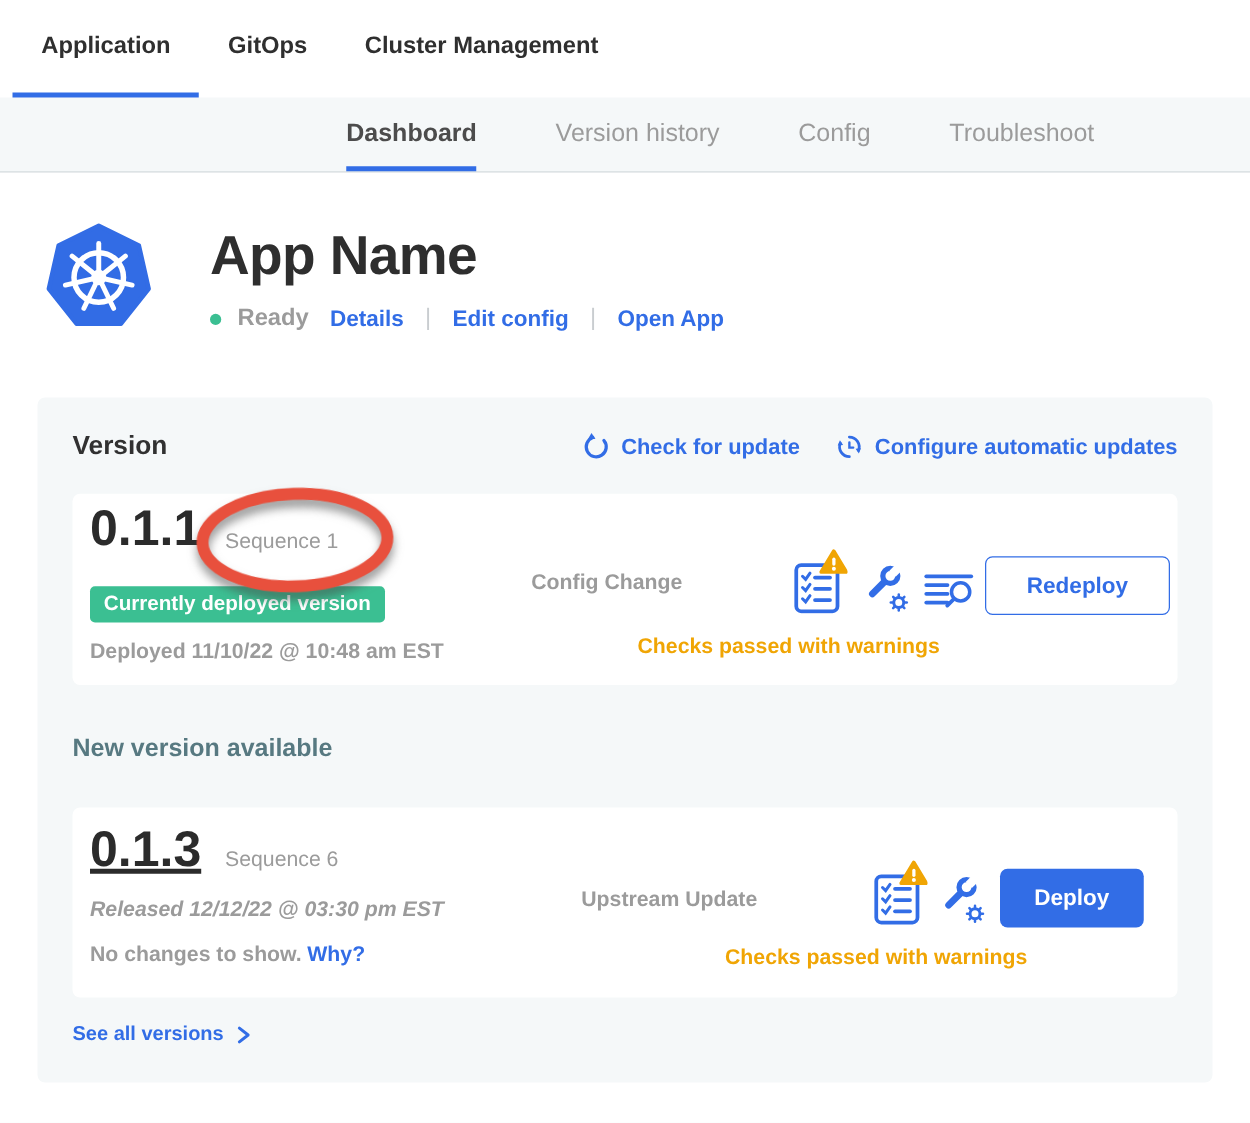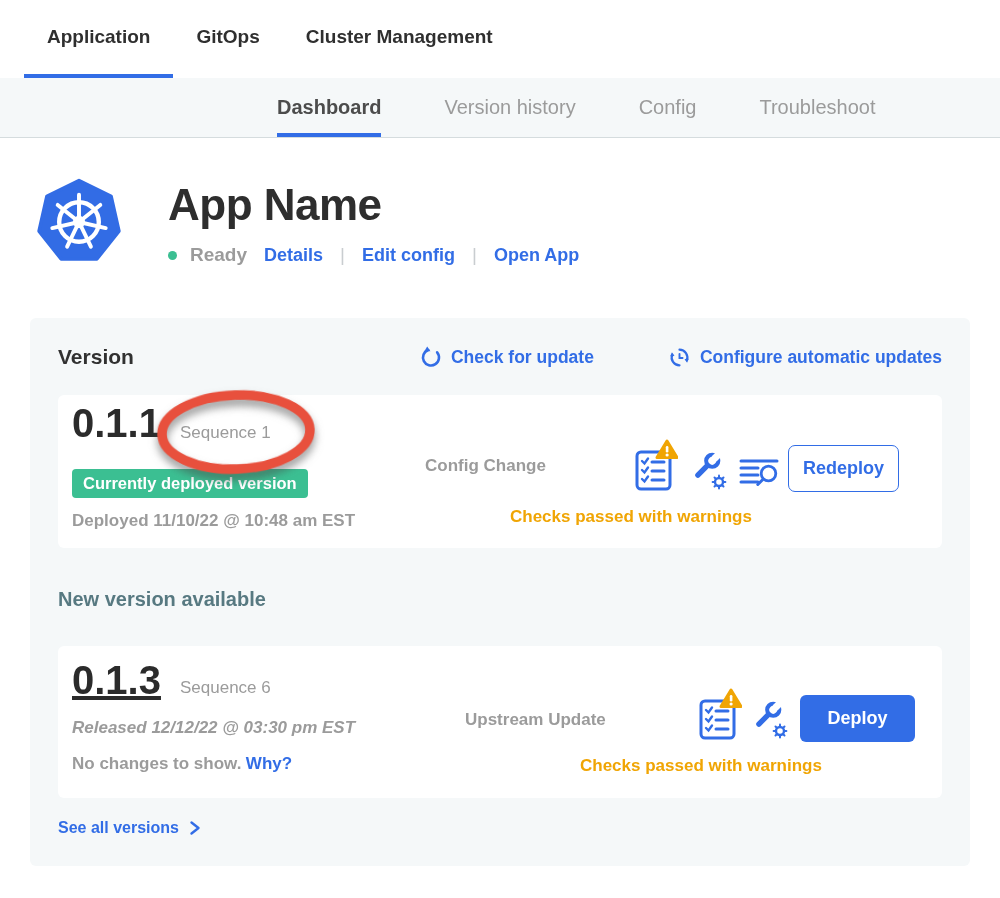--- a/index.html
+++ b/index.html
@@ -1,20 +1,20 @@
 <!DOCTYPE html>
 <html><head>
 <meta charset="utf-8">
 <style>
   * { margin:0; padding:0; box-sizing:border-box; }
   html,body { width:1000px; height:898px; background:#ffffff; overflow:hidden;
     font-family:"Liberation Sans","DejaVu Sans",sans-serif; color:#323232; }
 
   
-  .nav1 { display:flex; align-items:stretch; height:78px; padding-left:24px; background:#fff; }
+  .nav1 { display:flex; align-items:stretch; height:78px; padding-left:10px; background:#fff; }
   .nav1-item { display:flex; align-items:center; padding:0 23px; font-size:19px; font-weight:600;
     color:#2f2f2f; border-bottom:4px solid transparent; cursor:pointer; }
   .nav1-item.active { border-bottom-color:#326de6; }
 
   
   .nav2 { display:flex; align-items:stretch; gap:63px; height:60px; padding-left:277px;
     background:#f5f8f9; border-bottom:1px solid #d5dcde; white-space:nowrap; }
   .nav2-item { display:flex; align-items:center; font-size:20px; font-weight:500; color:#9b9b9b;
     border-bottom:4px solid transparent; padding-top:4px; cursor:pointer; }
   .nav2-item.active { color:#4c4c4c; font-weight:700; border-bottom-color:#326de6; }
@@ -28,21 +28,21 @@
   .status-dot { width:9px; height:9px; border-radius:50%; background:#3bbf92; }
   .status-text { font-size:19px; font-weight:600; color:#9b9b9b; margin-left:-4px; }
   .hlink { font-size:18px; font-weight:700; color:#326de6; text-decoration:none; cursor:pointer; }
   .sep { color:#c9cdd0; font-size:19px; font-weight:400; }
 
   
   .panel { width:940px; margin:52px 0 0 30px; background:#f5f8f9; border-radius:6px;
     padding:26px 28px 26px 28px; }
   .panel-head { display:flex; justify-content:space-between; align-items:center; height:26px; }
   .panel-title { font-size:21px; font-weight:700; color:#313131; }
-  .panel-links { display:flex; align-items:center; gap:74px; }
+  .panel-links { display:flex; align-items:center; gap:28px; }
   .icon-link { display:flex; align-items:center; gap:9px; font-size:17.5px; font-weight:700;
     color:#326de6; cursor:pointer; }
 
   .vcard { position:relative; background:#ffffff; border-radius:6px; width:884px; }
   .vcard.current { height:153px; margin-top:25px; }
   .vcard.available { height:152px; margin-top:34px; }
   .abs { position:absolute; }
   .ver-num { font-size:40px; font-weight:700; color:#2b2b2b; line-height:1; }
   .seq { font-size:17px; font-weight:500; color:#9b9b9b; }
   .badge-green { display:inline-block; background:#3bbf92; color:#fff; font-size:16.5px; font-weight:700;
@@ -192,21 +192,21 @@
           <line x1="2" y1="4" x2="38" y2="4"></line>
           <line x1="2" y1="11" x2="19" y2="11"></line>
           <line x1="2" y1="18" x2="19" y2="18"></line>
           <line x1="2" y1="25" x2="19" y2="25"></line>
           <circle cx="29.5" cy="16.5" r="7.3" stroke-width="2.8"></circle>
           <line x1="23.8" y1="22.5" x2="18.8" y2="27.5"></line>
         </g>
       </svg>
     </div>
 
-    <button class="btn btn-outline abs" style="left:730px; top:50px; width:111px; height:47px;border-radius:7px;">Redeploy</button>
+    <button class="btn btn-outline abs" style="left:730px; top:50px; width:148px; height:47px;">Redeploy</button>
 
     <div class="abs warn-text" style="left:452px; top:112px;">Checks passed with warnings</div>
 
     <div class="abs annotation-ellipse" style="left:80px; top:-25px;">
       <svg width="200" height="125" viewBox="0 0 200 125">
         <ellipse cx="98" cy="62" rx="74" ry="37" fill="none" stroke="#e8503d" stroke-width="9.5" style="filter:drop-shadow(0px 6px 4px rgba(70,70,70,0.55));"></ellipse>
       </svg>
     </div>
   </div>
 

